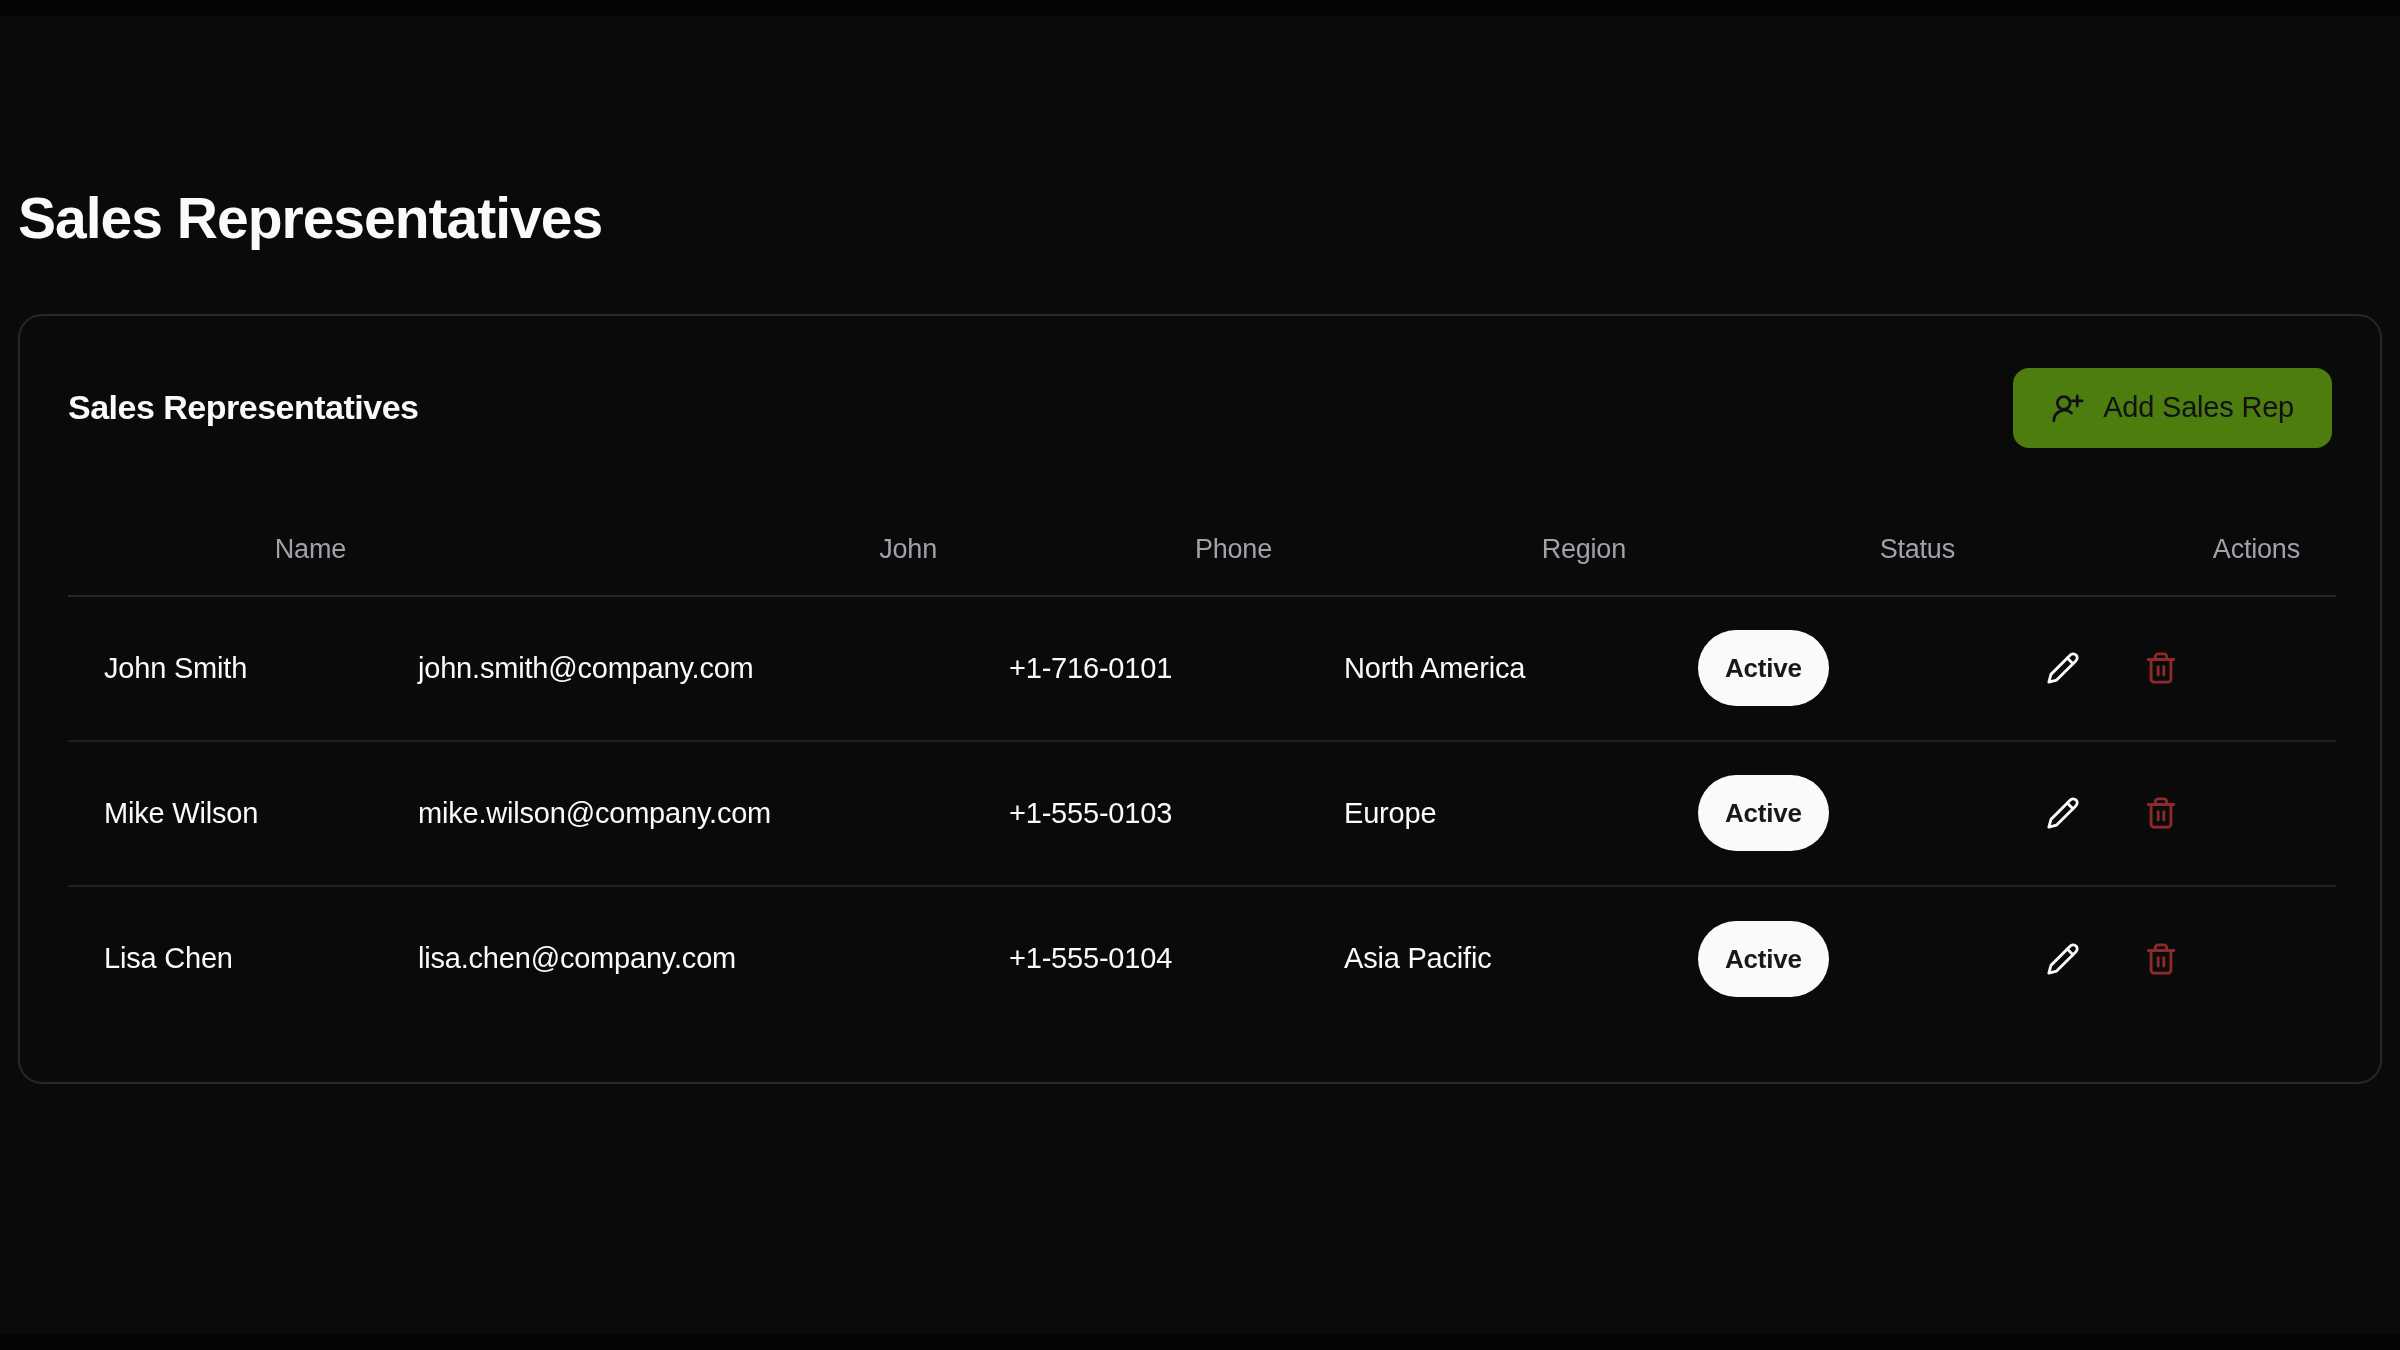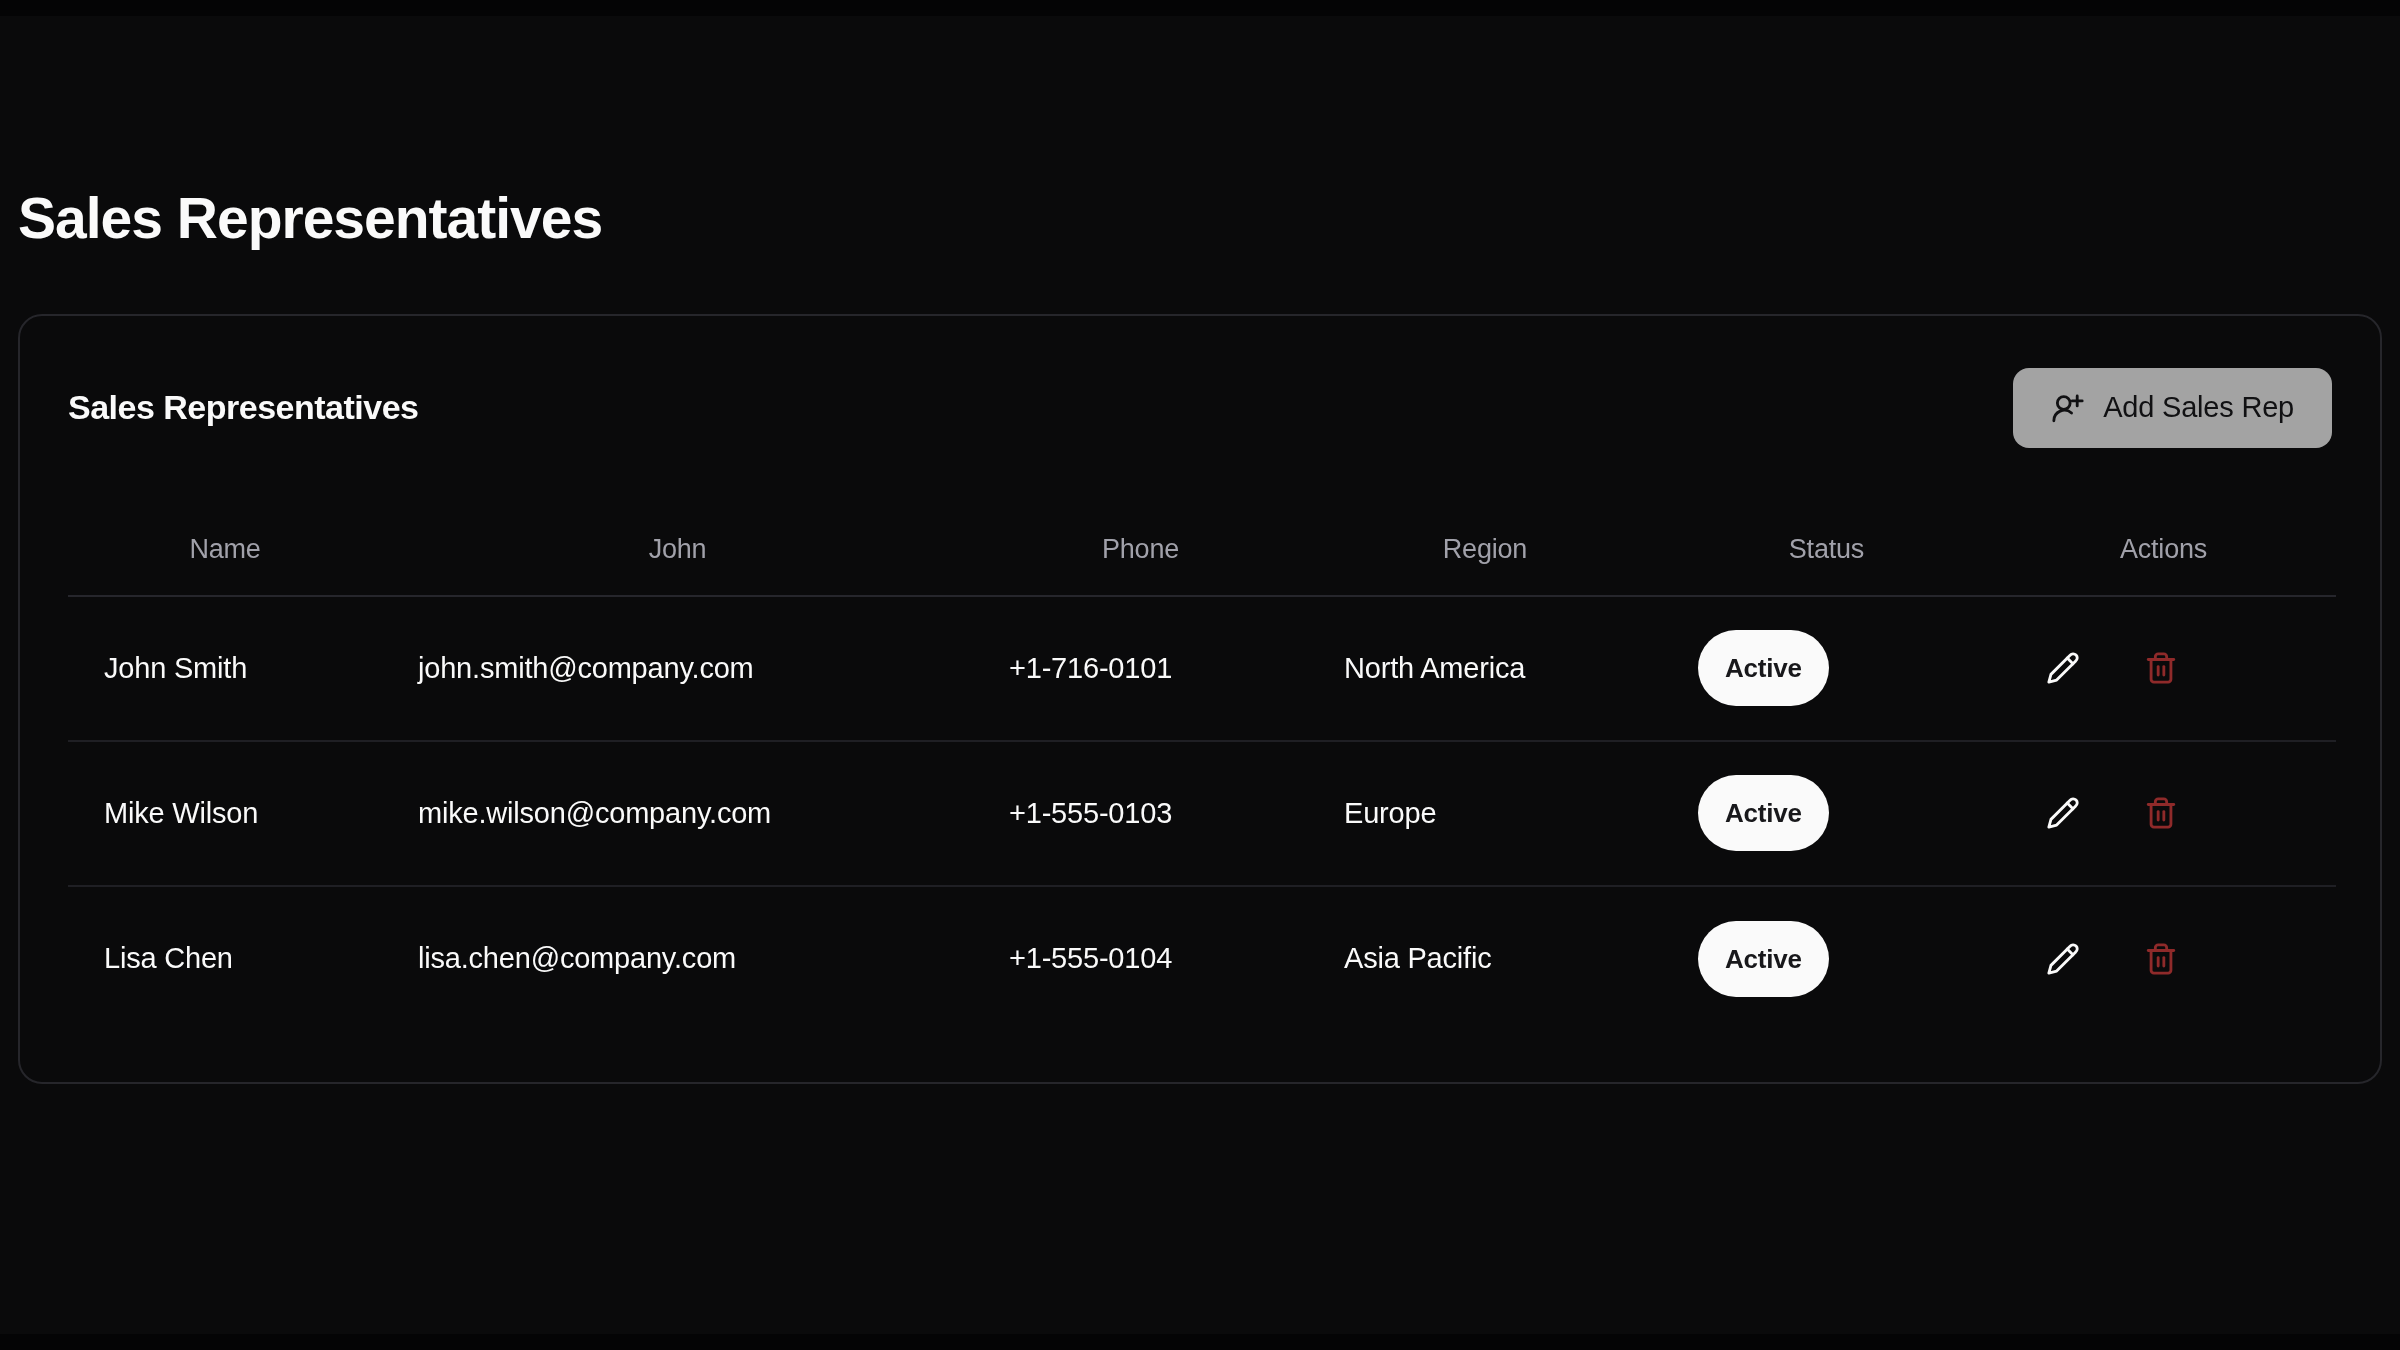--- a/index.html
+++ b/index.html
@@ -49,21 +49,21 @@
     font-size: 34px;
     font-weight: 700;
     letter-spacing: -0.5px;
     color: #fafafa;
   }
   .add-btn {
     height: 80px;
     padding: 0 38px;
     border: none;
     border-radius: 16px;
-    background: #a3a3a3;
+    background: #4d7c0f;
     color: #111113;
     font-family: inherit;
     font-size: 29px;
     font-weight: 500;
     letter-spacing: -0.2px;
     display: inline-flex;
     align-items: center;
     gap: 18px;
     cursor: pointer;
     justify-content: flex-end;
@@ -72,21 +72,21 @@
 
   table {
     margin-top: 56px;
     width: 100%;
     border-collapse: collapse;
     table-layout: fixed;
   }
   thead th {
     height: 92px;
     padding: 0 36px;
-    text-align: center;
+    text-align: right;
     vertical-align: middle;
     font-size: 27px;
     font-weight: 500;
     color: #a1a1aa;
     border-bottom: 2px solid #26262c;
     letter-spacing: -0.2px;
   }
   tbody td {
     height: 145px;
     padding: 0 36px;

